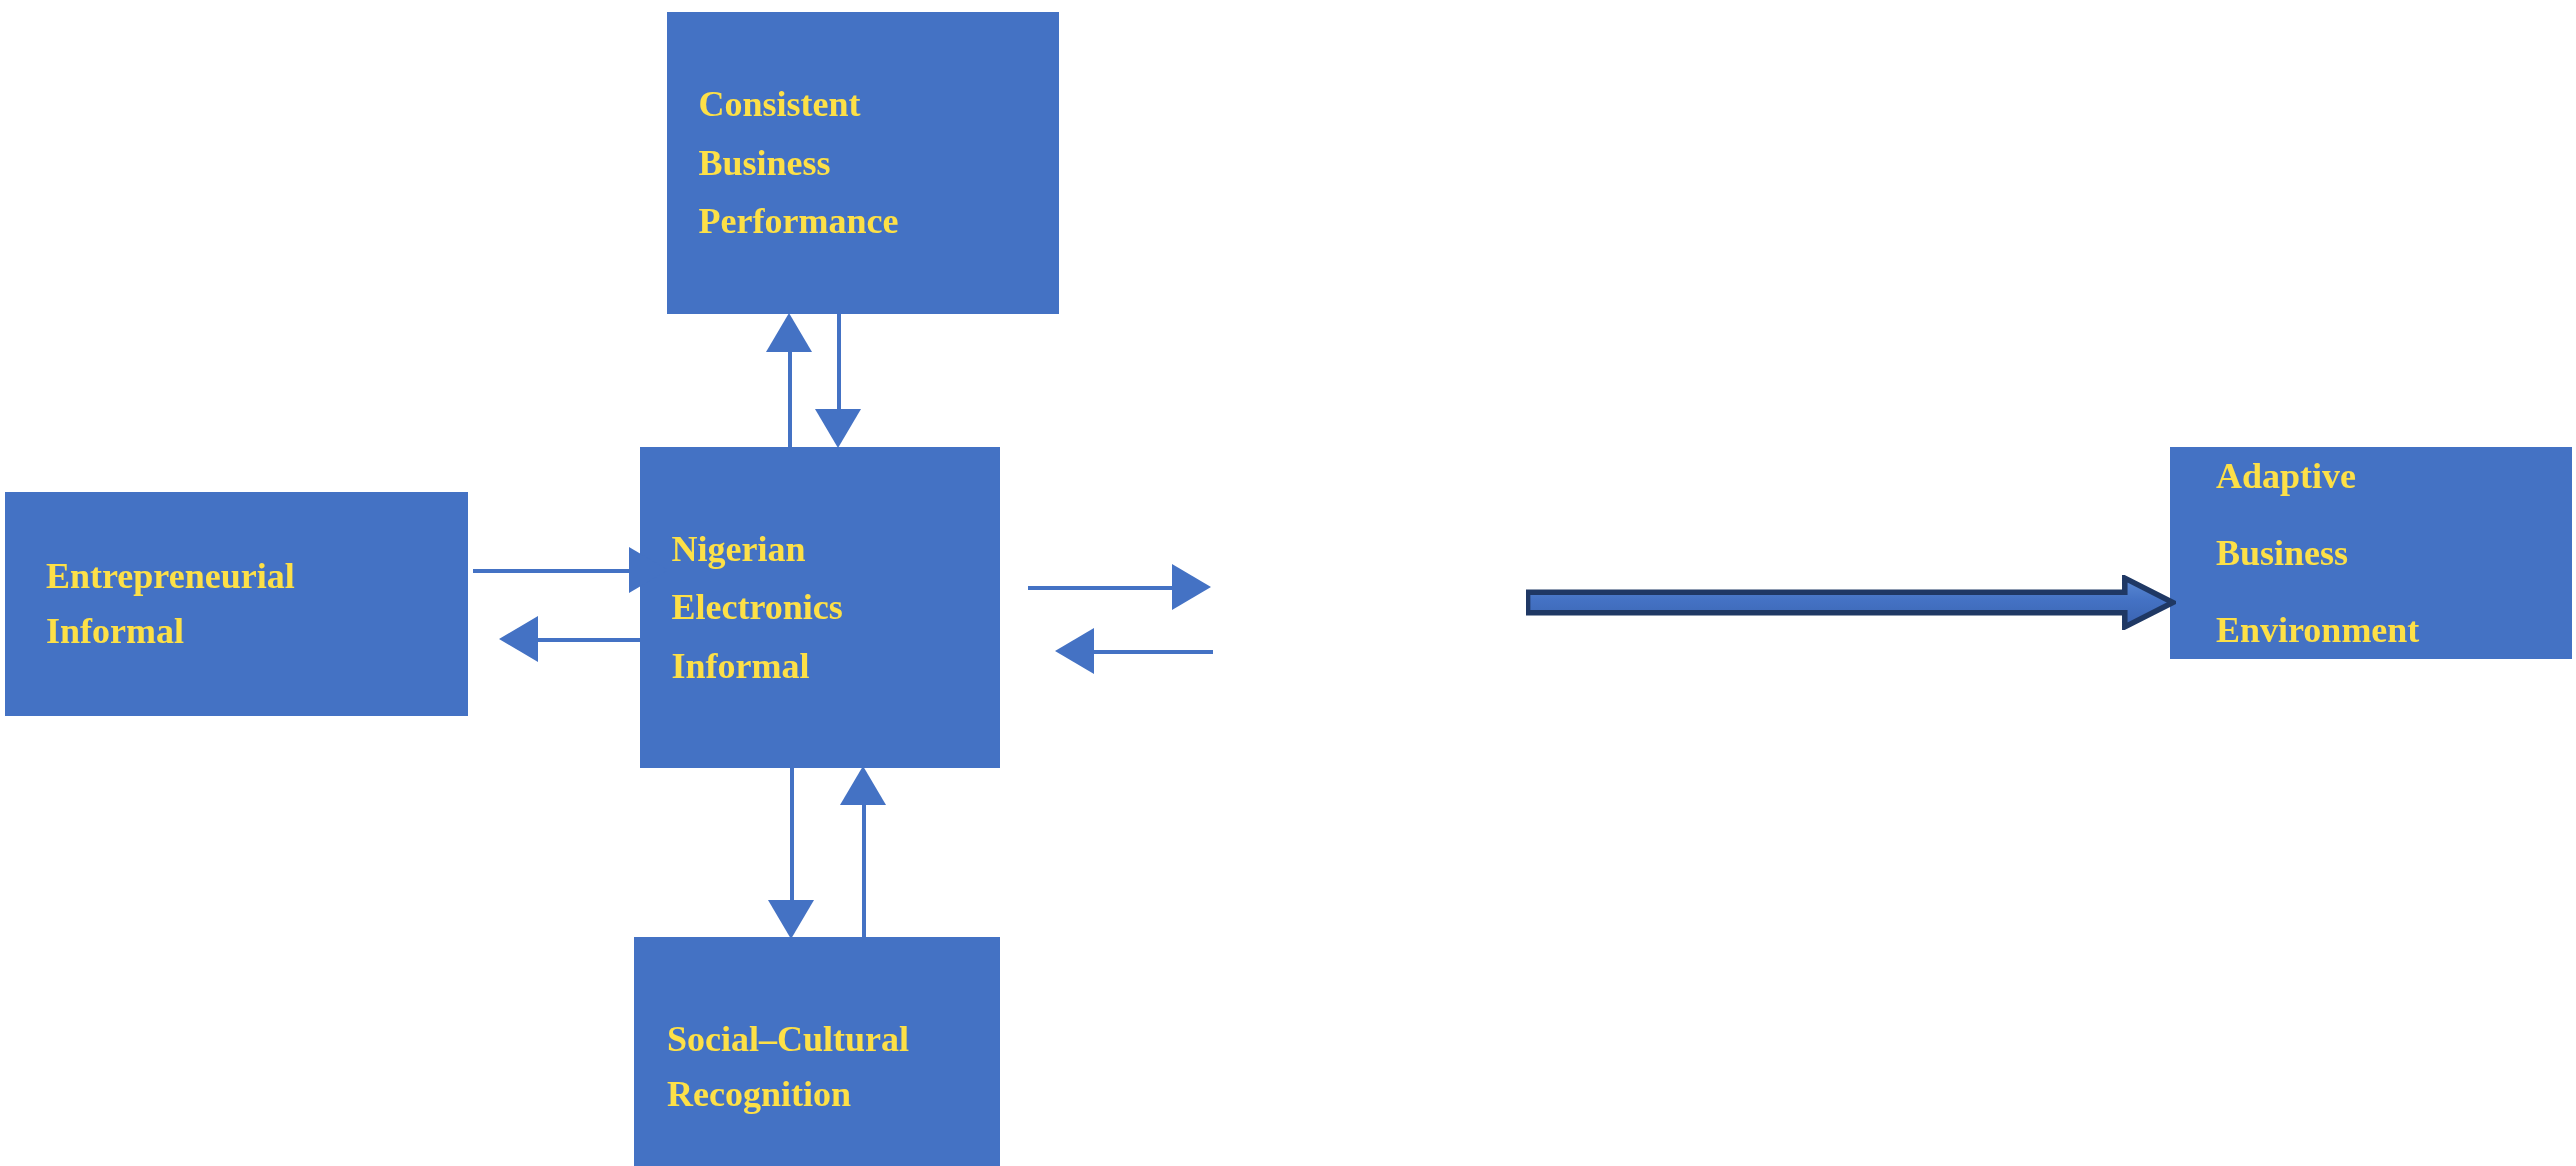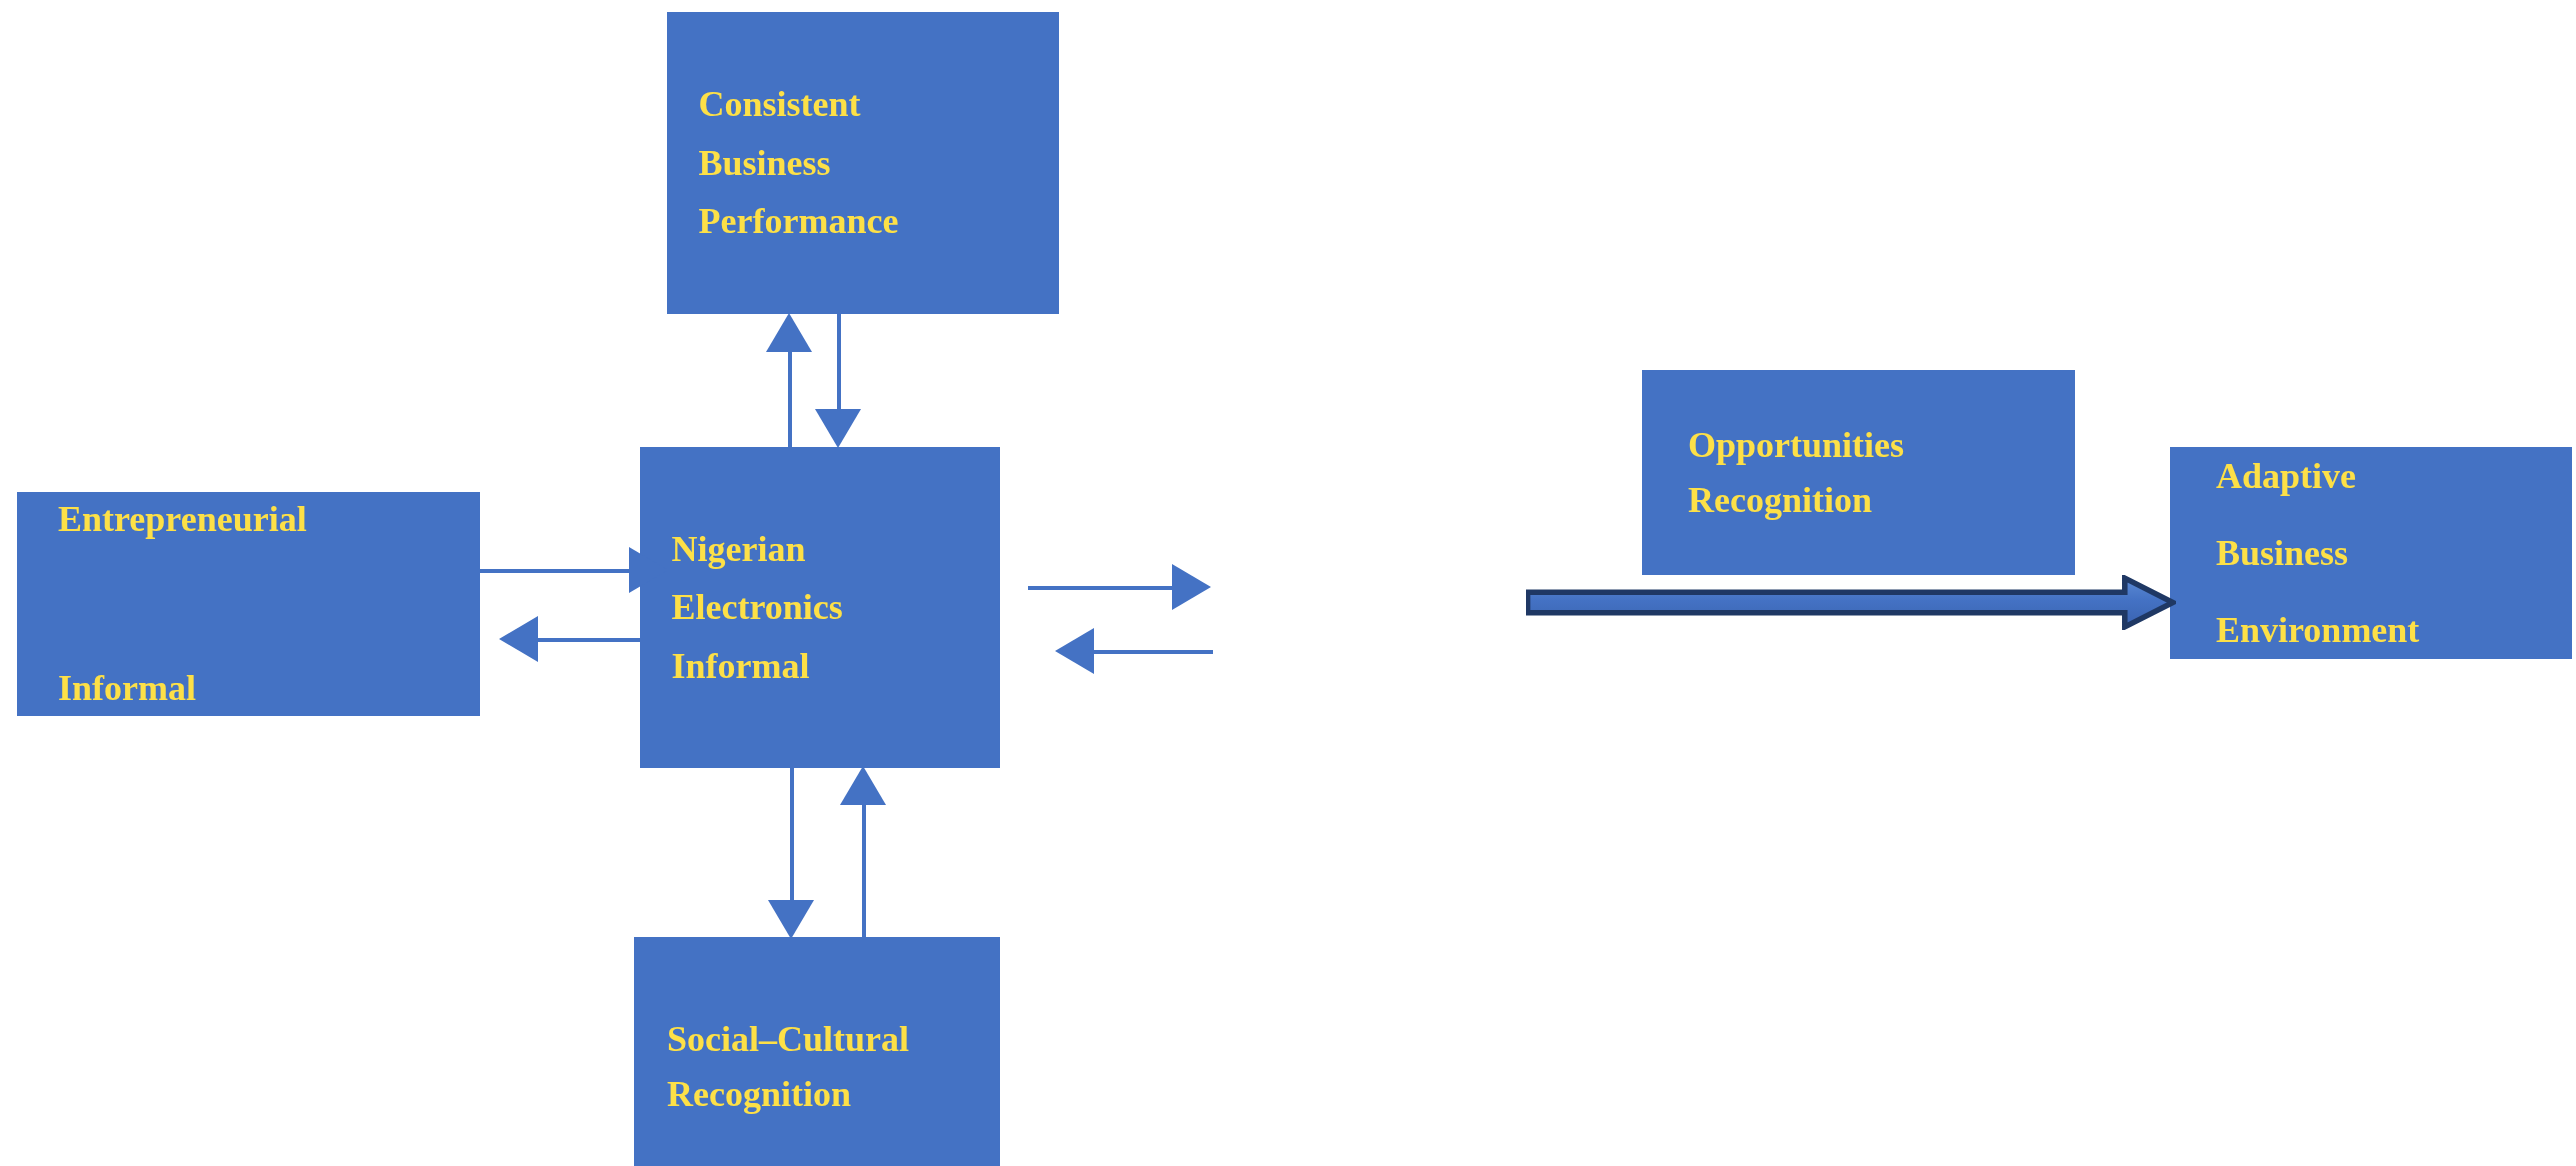--- a/index.html
+++ b/index.html
@@ -38,23 +38,22 @@
   
   #node-consistent-business-performance {
     left: 667px; top: 11.8px; width: 392px; height: 302px;
     padding-left: 31.5px;
   }
   #node-nigerian-electronics-informal {
     left: 640px; top: 447px; width: 360px; height: 321px;
     padding-left: 31.5px;
   }
   #node-entrepreneurial-abilities {
-    left: 17px; top: 492px; width: 463px; height: 224px;
+    left: 5px; top: 492px; width: 463px; height: 224px;
     padding-left: 41px;
-    justify-content: space-between;
   }
   #node-social-cultural-perspective {
     left: 634px; top: 937px; width: 366px; height: 260px;
     padding-left: 33px;
   }
   #node-wealth-creation-dynamics {
     left: 1209px; top: 429px; width: 324px; height: 307px;
     padding-left: 30px;
   }
   #node-opportunities-recognition {
@@ -171,24 +170,20 @@
     <span class="line">Entrepreneurial</span>
     <span class="line">Informal</span>
   </div>
 
   <div class="node pad-sm" id="node-social-cultural-perspective">
     <span class="line">Social–Cultural</span>
     <span class="line">Recognition</span>
   </div>
 
 
-  <div class="node pad-sm" id="node-opportunities-recognition">
-    <span class="line">Opportunities</span>
-    <span class="line">Recognition</span>
-  </div>
 
   <div class="node" id="node-adaptive-business-environment">
     <span class="line">Adaptive</span>
     <span class="line">Business</span>
     <span class="line">Environment</span>
   </div>
 
   <div class="conn" id="conn-ent-to-core">
     <div class="shaft"></div>
     <div class="head right"></div>

